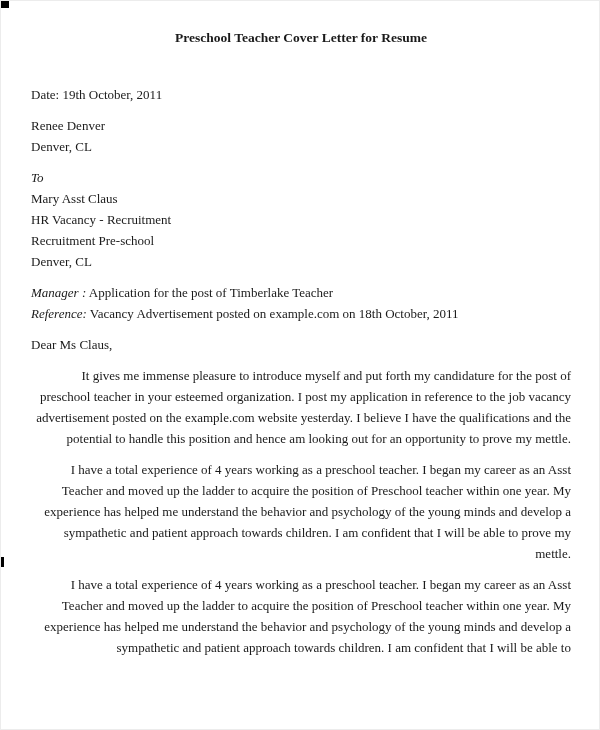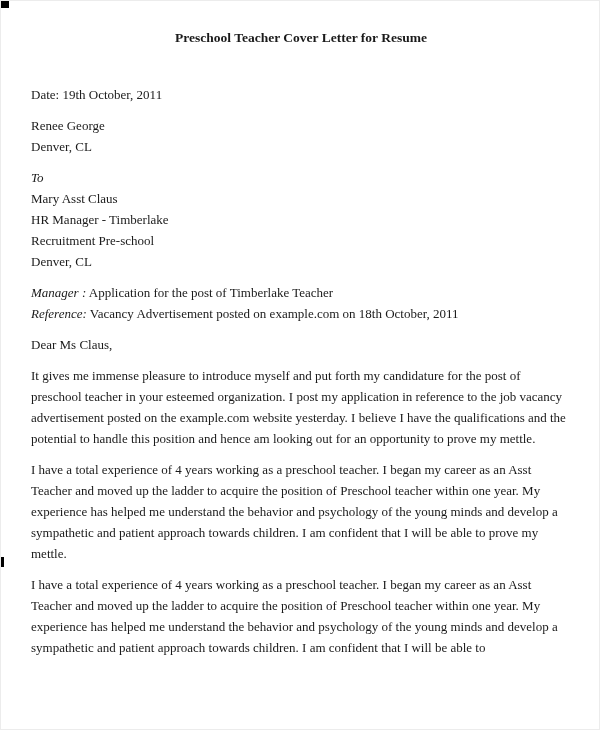--- a/index.html
+++ b/index.html
@@ -31,21 +31,21 @@
     margin: 0 0 36px 0;
   }
   .block {
     margin: 0 0 10px 0;
   }
   .block p {
     margin: 0;
   }
   .para {
     margin: 0 0 10px 0;
-    text-align: left;
+    text-align: right;
   }
   .italic {
     font-style: italic;
   }
   .edge-mark {
     position: absolute;
     background: #000000;
   }
   .mark-corner {
     top: 0;
@@ -70,28 +70,28 @@
 
   <div class="content">
 
     <h1 class="doc-title">Preschool Teacher Cover Letter for Resume</h1>
 
     <div class="block">
       <p>Date: 19th October, 2011</p>
     </div>
 
     <div class="block">
-      <p>Renee George</p>
+      <p>Renee Denver</p>
       <p>Denver, CL</p>
     </div>
 
     <div class="block">
       <p class="italic">To</p>
       <p>Mary Asst Claus</p>
-      <p>HR Manager - Timberlake</p>
+      <p>HR Vacancy - Recruitment</p>
       <p>Recruitment Pre-school</p>
       <p>Denver, CL</p>
     </div>
 
     <div class="block">
       <p><span class="italic">Manager :</span><span> Application for the post of Timberlake Teacher</span></p>
       <p><span class="italic">Reference:</span><span> Vacancy Advertisement posted on example.com on 18th October, 2011</span></p>
     </div>
 
     <div class="block">

